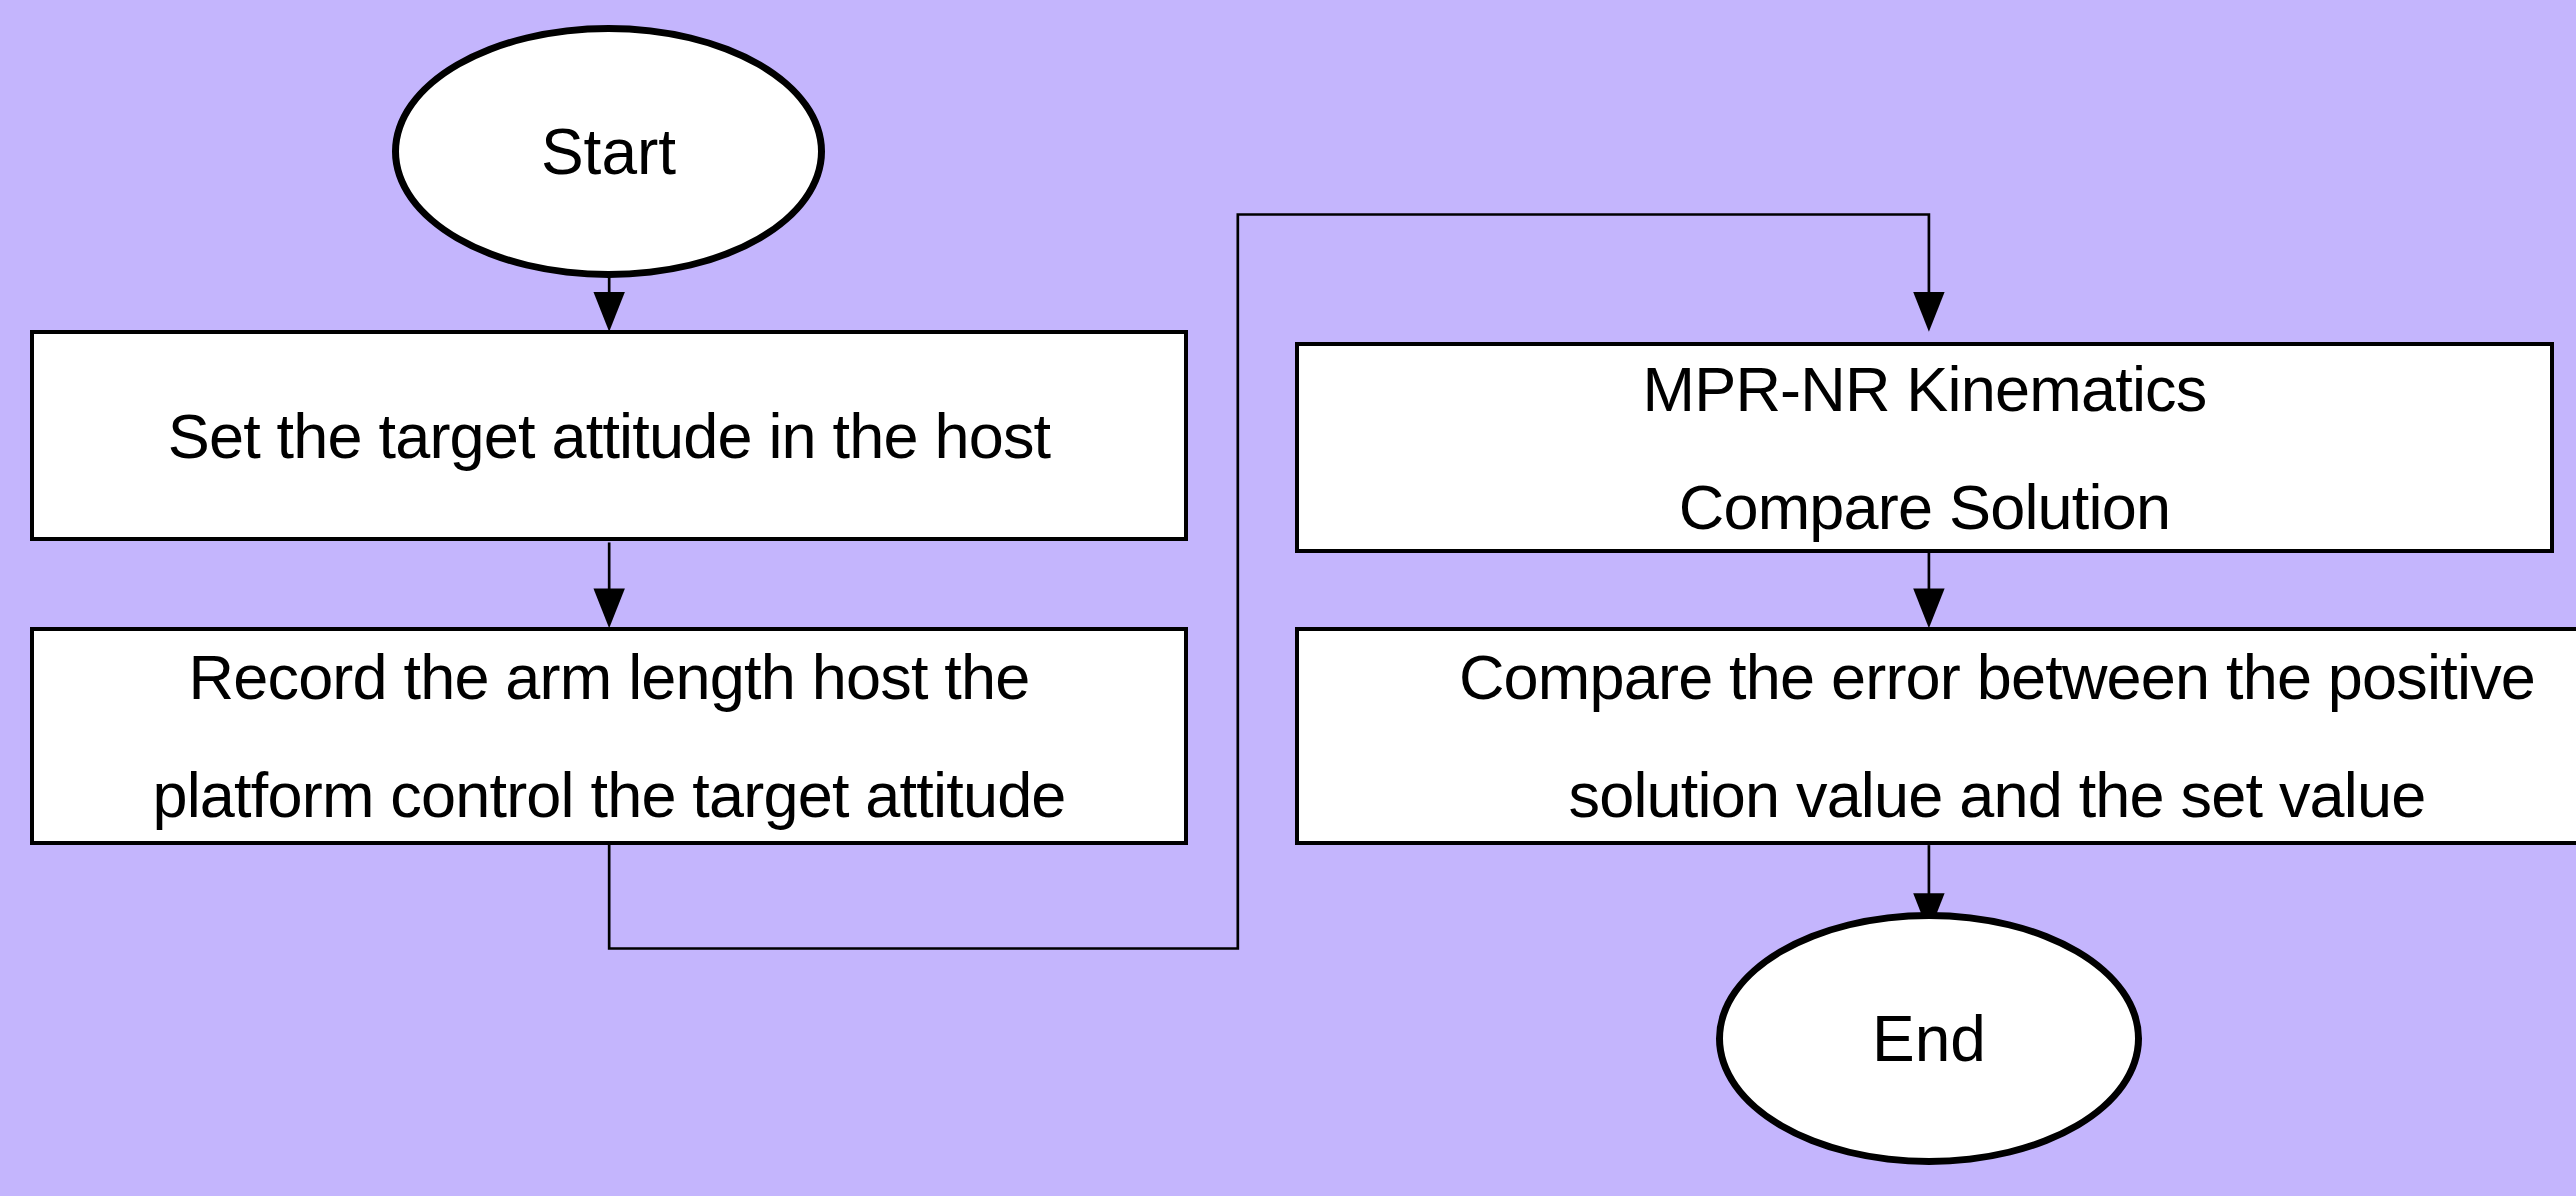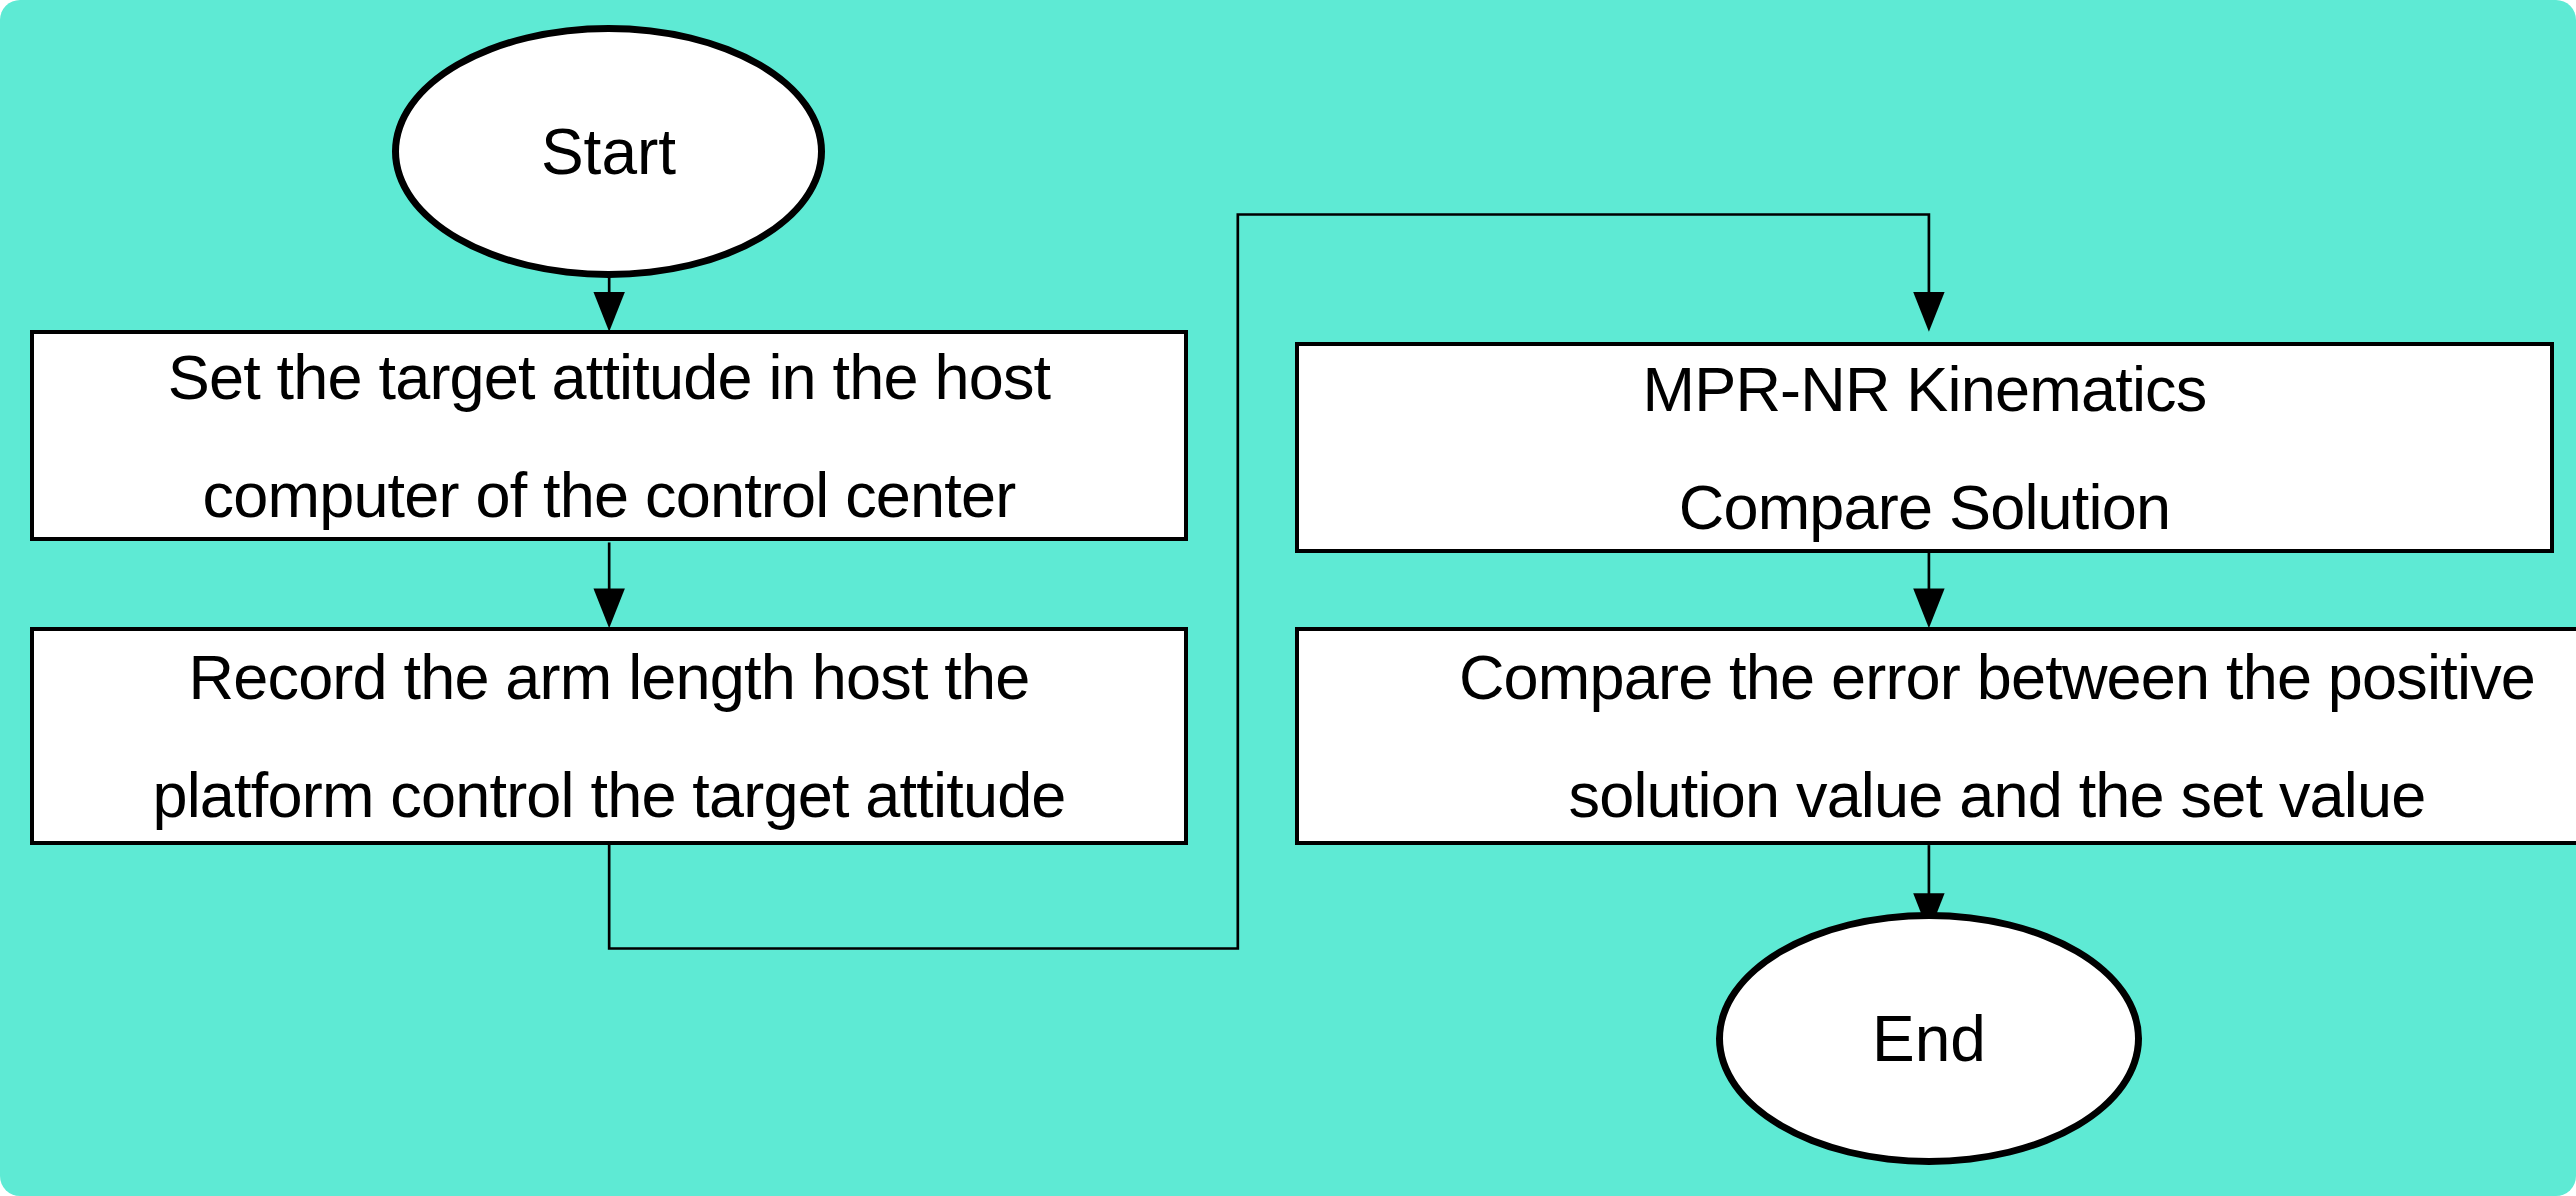--- a/index.html
+++ b/index.html
@@ -4,25 +4,24 @@
 <style>
   html, body {
     margin: 0;
     padding: 0;
     background: #ffffff;
   }
   .canvas {
     position: relative;
     width: 2576px;
     height: 1196px;
-    background: #5eead4;
+    background: #c4b5fd;
     font-family: "Liberation Sans", sans-serif;
     color: #000000;
     overflow: hidden;
-    border-radius: 20px;
   }
   svg.wires {
     position: absolute;
     left: 0;
     top: 0;
     width: 2576px;
     height: 1196px;
   }
   .node {
     position: absolute;
@@ -73,21 +72,20 @@
       <polygon points="2496.5,1166 2537.5,1166 2517,1218"></polygon>
     </g>
   </svg>
 
   <div class="node terminator" style="left:392px; top:25px; width:433px; height:253px;">
     <span>Start</span>
   </div>
 
   <div class="node process" style="left:30px; top:330px; width:1158px; height:211px;">
     <span>Set the target attitude in the host</span>
-    <span>computer of the control center</span>
   </div>
 
   <div class="node process" style="left:30px; top:627px; width:1158px; height:218px;">
     <span>Record the arm length host the</span>
     <span>platform control the target attitude</span>
   </div>
 
   <div class="node process" style="left:1295px; top:342px; width:1259px; height:211px;">
     <span>MPR-NR Kinematics</span>
     <span>Compare Solution</span>

